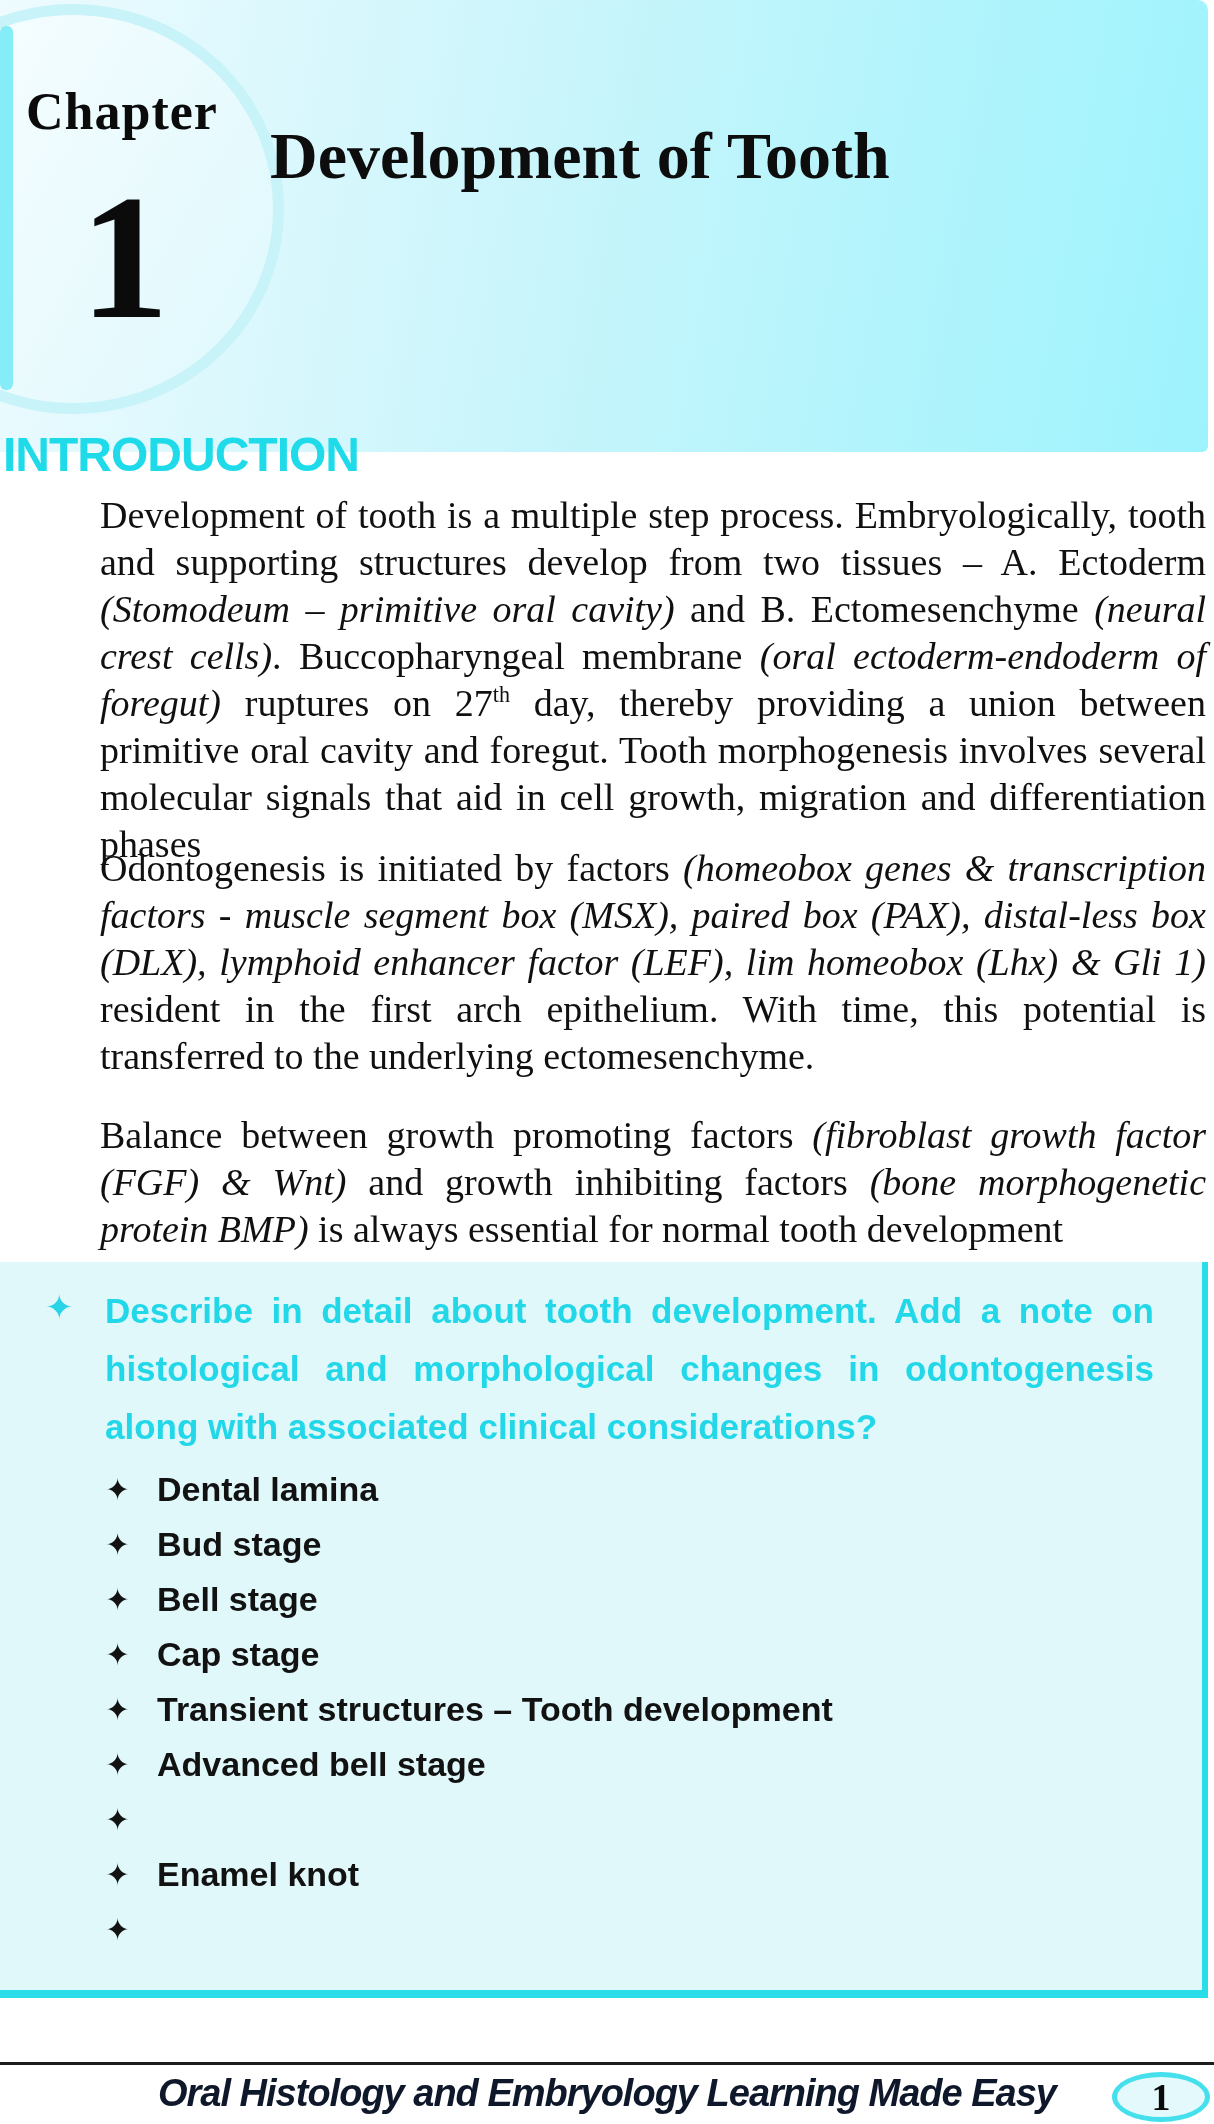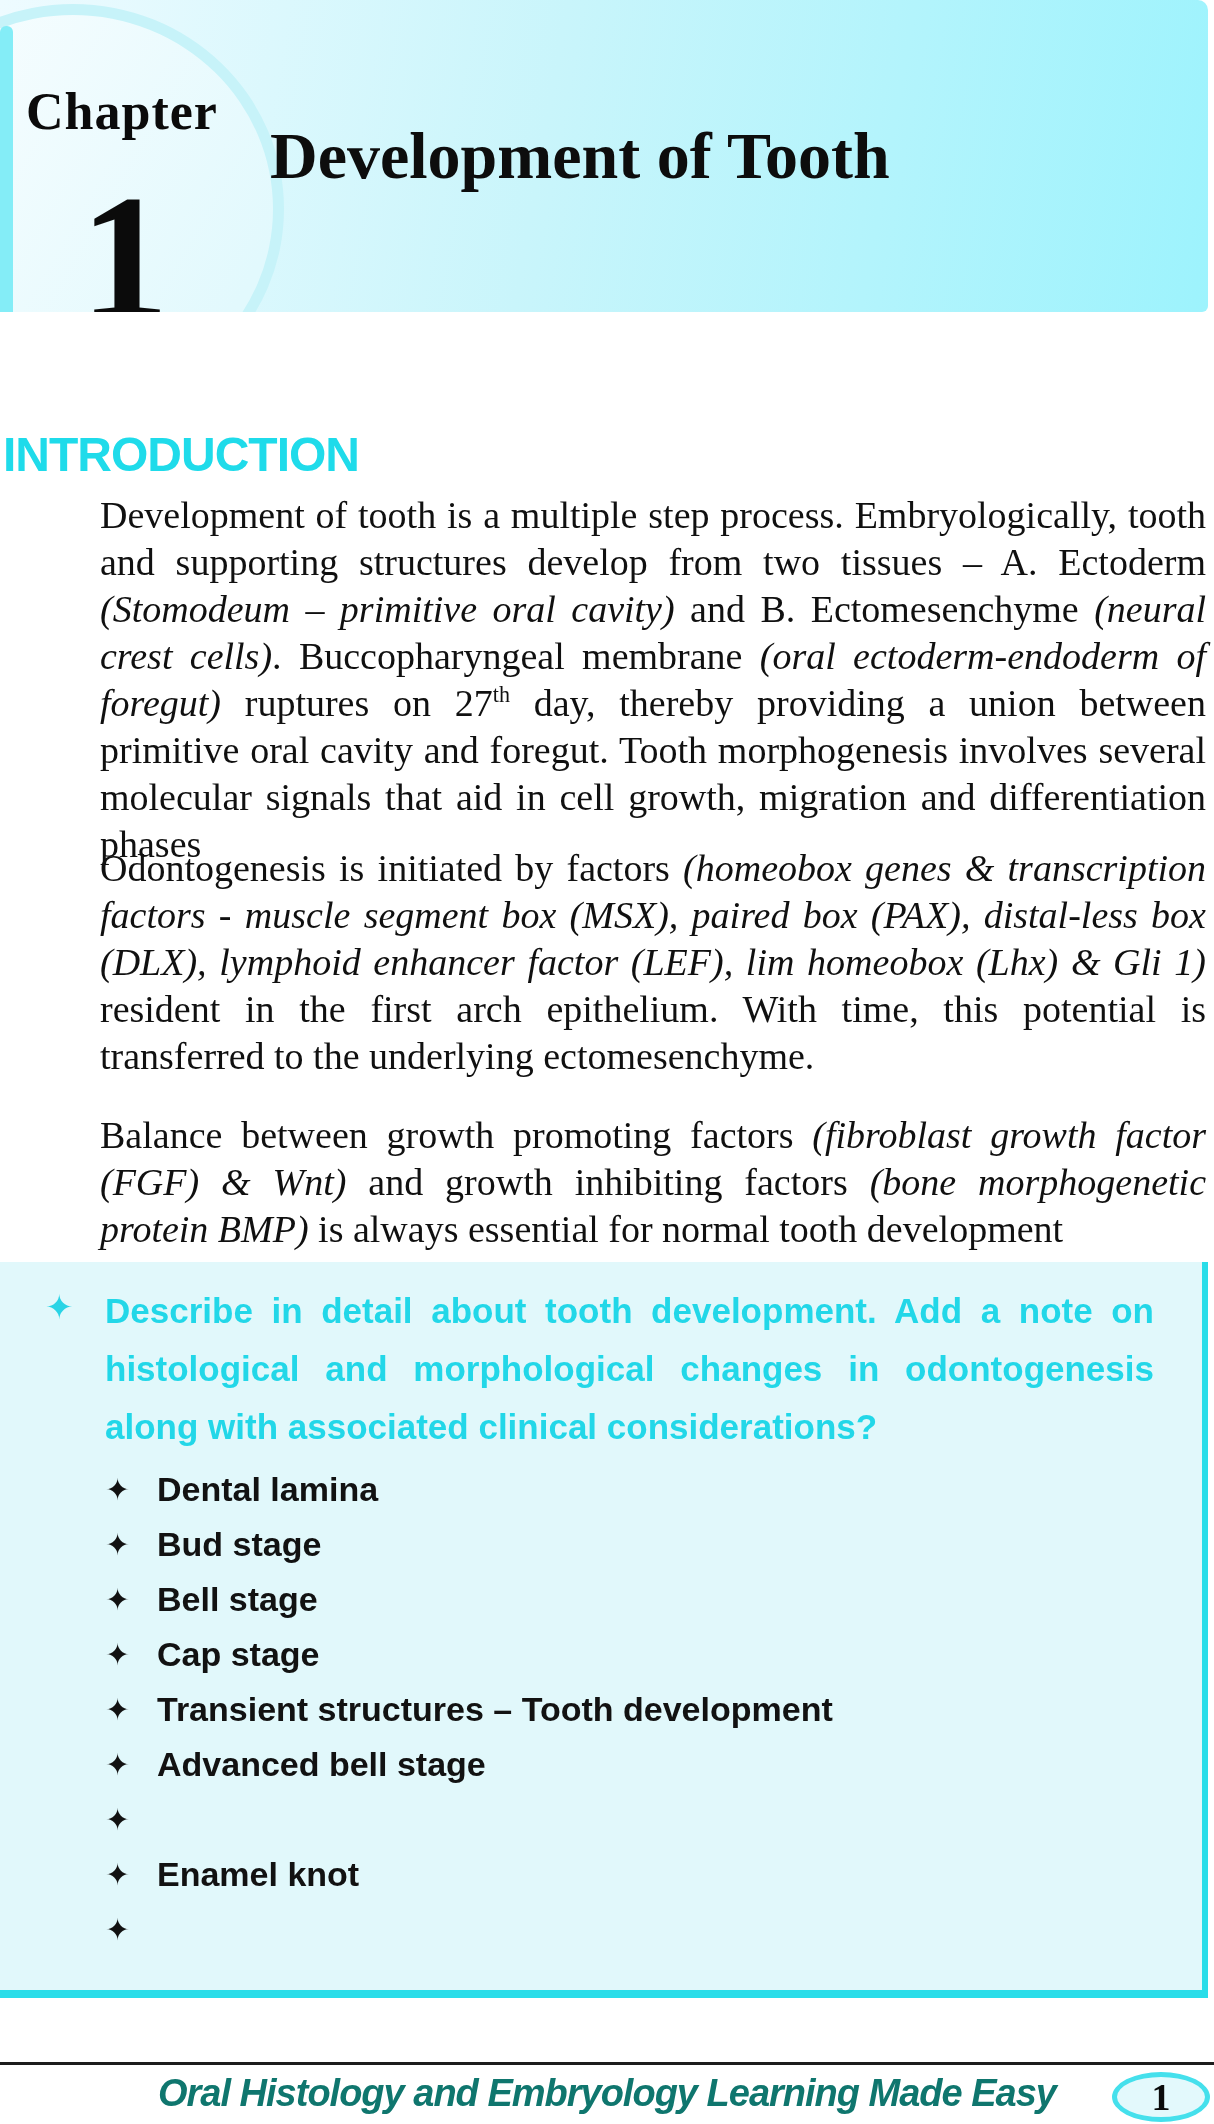--- a/index.html
+++ b/index.html
@@ -1,20 +1,20 @@
 <!DOCTYPE html>
 <html><head>
 <meta charset="utf-8">
 <style>
   html,body{margin:0;padding:0;background:#fff;}
   .page{position:relative;width:1214px;height:2124px;background:#ffffff;overflow:hidden;
         font-family:"Liberation Serif", serif;color:#101010;}
 
   
-  .chapter-header{position:absolute;left:0;top:0;width:1208px;height:312px;
+  .chapter-header{position:absolute;left:0;top:0;width:1208px;height:452px;
     background:linear-gradient(100deg,#eefbff 0%,#c9f5fb 45%,#9df3fd 100%);
     border-radius:0 10px 6px 0;overflow:hidden;}
   .header-ellipse{position:absolute;left:-138px;top:4px;width:400px;height:388px;
     border-radius:50%;
     background:linear-gradient(120deg,#fbfeff 0%,#e2f9fd 85%);
     border:11px solid #c7f3f9;}
   .header-left-strip{position:absolute;left:0;top:26px;width:13px;height:364px;
     background:#84edf7;border-radius:6px;}
   .chapter-word{position:absolute;left:26px;top:82px;font-weight:bold;font-size:52px;
     letter-spacing:1px;color:#0b0b0b;}
@@ -49,21 +49,21 @@
   .qlist{list-style:none;margin:14px 0 0 105px;padding:0;}
   .qlist li{display:flex;align-items:flex-start;height:55px;
     font-weight:bold;font-size:34px;color:#121212;}
   .lstar{flex:0 0 52px;font-size:30px;color:#121212;padding-top:5px;}
   .qnote{margin:3px 0 0 157px;font-size:36px;color:#1d1d1d;}
 
   
   .footer-rule{position:absolute;left:0;top:2062px;width:1214px;height:3px;background:#1c1c1c;}
   .footer-text{position:absolute;left:0;top:2072px;width:1214px;margin:0;text-align:center;
     font-family:"Liberation Sans", sans-serif;font-style:italic;font-weight:bold;
-    font-size:38px;letter-spacing:-1px;color:#0f766e;}
+    font-size:38px;letter-spacing:-1px;color:#0f172a;}
   .page-badge{position:absolute;left:1112px;top:2072px;width:88px;height:40px;
     background:#e3f9fc;border:5px solid #45e0ec;border-radius:50%;
     display:flex;align-items:center;justify-content:center;
     font-family:"Liberation Serif", serif;font-weight:bold;font-size:38px;color:#0b0b0b;}
 </style>
 </head>
 <body>
 
 <div class="page">
 

